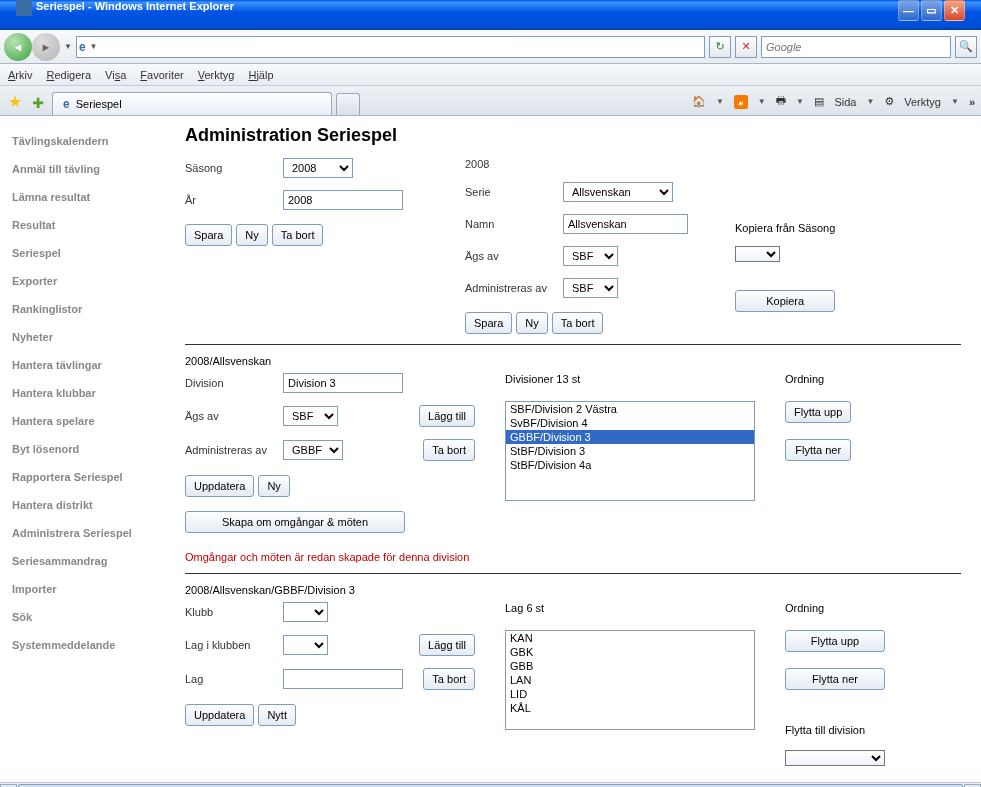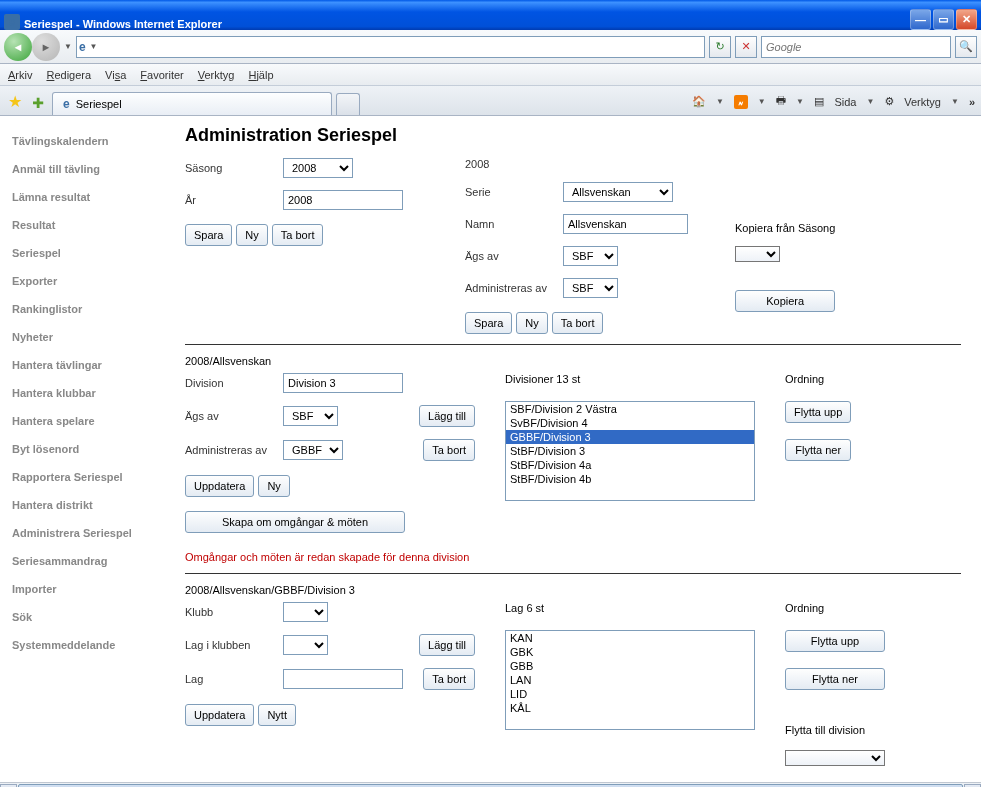--- a/index.html
+++ b/index.html
@@ -1,18 +1,18 @@
 <!DOCTYPE html>
 <html><head>
 <meta charset="utf-8">
 <style>
 * { box-sizing: border-box; margin: 0; padding: 0; font-family: Tahoma, sans-serif; font-size: 11px; }
 body { background: #ece9d8; width: 981px; height: 787px; overflow: hidden; }
 
-.titlebar { background: linear-gradient(to bottom, #0058e6 0%, #3d91ff 8%, #0054e3 40%, #0050d8 88%, #003bb0 100%); height: 30px; display: flex; align-items: flex-end; padding: 0 4px; color: white; font-size: 13px; font-weight: bold; }
+.titlebar { background: linear-gradient(to bottom, #0058e6 0%, #3d91ff 8%, #0054e3 40%, #0050d8 88%, #003bb0 100%); height: 30px; display: flex; align-items: flex-start; padding: 0 16px; color: white; font-size: 13px; font-weight: bold; }
 .titlebar .icon { width: 16px; height: 16px; background: #3a6ea5; border-radius: 2px; margin-right: 4px; display:inline-flex; align-items:center; justify-content:center; }
 .titlebar .title { flex: 1; }
 .win-btns { display: flex; gap: 2px; }
 .win-btn { width: 21px; height: 21px; border-radius: 3px; display: flex; align-items: center; justify-content: center; color: white; font-weight: bold; border: 1px solid #fff4; }
 .win-min, .win-max { background: linear-gradient(to bottom, #7ba7e8, #2f68cd); }
 .win-close { background: linear-gradient(to bottom, #f1a689, #d4492a); }
 
 .navbar { background: linear-gradient(to bottom, #f8fafc, #e8ecf0); border-bottom: 1px solid #a9b4c4; height: 34px; display: flex; align-items: center; padding: 0 4px; gap: 4px; }
 .nav-btn-grp { display:flex; }
 .nav-back, .nav-fwd { width: 28px; height: 28px; border-radius: 50%; display:flex; align-items:center; justify-content:center; }
@@ -245,21 +245,20 @@
         <div class="redmsg">Omgångar och möten är redan skapade för denna division</div>
       </div>
       <div class="col">
         <div class="section-lbl">Divisioner 13 st</div>
         <div class="listbox" id="divlist">
             <div class="opt">SBF/Division 2 Västra</div>
             <div class="opt">SvBF/Division 4</div>
             <div class="opt sel">GBBF/Division 3</div>
             <div class="opt">StBF/Division 3</div>
             <div class="opt">StBF/Division 4a</div>
-            <div class="opt">StBF/Division 4b</div>
           </div>
       </div>
       <div class="col">
         <div class="section-lbl">Ordning</div>
         <button class="btn">Flytta upp</button>
         <button class="btn" style="margin-top:4px">Flytta ner</button>
       </div>
     </div>
 
     <hr>

